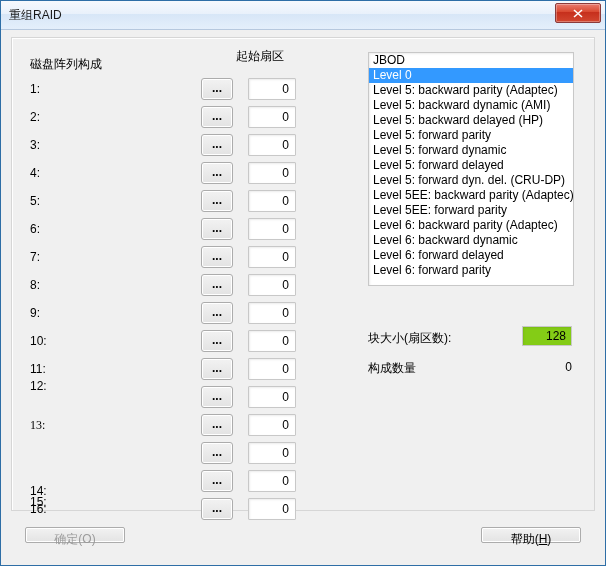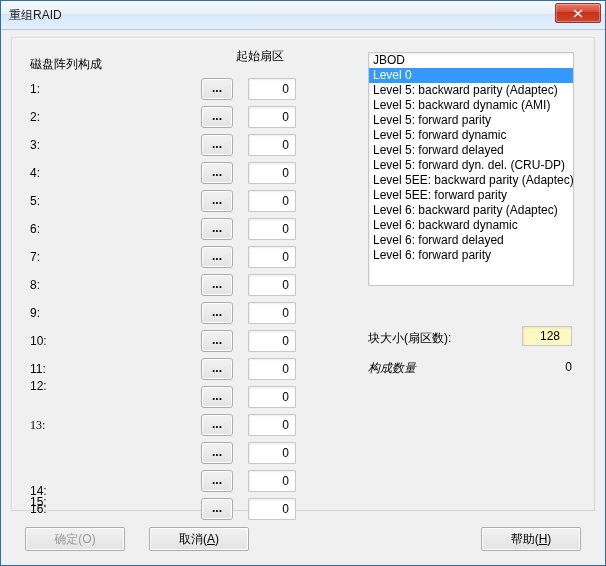--- a/index.html
+++ b/index.html
@@ -5,32 +5,32 @@
   html,body{margin:0;padding:0;font-family:"Microsoft YaHei","Segoe UI",Tahoma,sans-serif;font-size:12px;background:#fff;overflow:hidden;}
   body{width:606px;height:566px;}
   .window{position:absolute;left:0;top:0;width:604px;height:564px;border:1px solid #2e6ea6;background:#f0f0f0;}
   .titlebar{height:28px;background:linear-gradient(to bottom,#f6f9fd 0%,#e9f1fb 45%,#d7e6f7 46%,#e4effb 100%);border-bottom:1px solid #b6c8de;position:relative;}
   .titlebar .title{position:absolute;left:8px;top:6px;color:#1a1a1a;}
   .close-btn{position:absolute;right:4px;top:2px;width:44px;height:18px;border:1px solid #8b3a3a;border-radius:2px;background:linear-gradient(to bottom,#e87b6e 0%,#d9472e 45%,#c62f1c 46%,#d2462f 100%);box-shadow:inset 0 0 0 1px rgba(255,255,255,.3);cursor:default;display:flex;align-items:center;justify-content:center;}
   .close-btn svg{display:block;}
   .client{position:absolute;left:10px;top:36px;right:10px;bottom:10px;}
   .panel{position:absolute;left:0;top:0;right:0;bottom:44px;border:1px solid #d6d6d6;background:#f0f0f0;box-shadow:inset 1px 1px 0 #fff;}
   .btnrow{position:absolute;left:0;right:0;bottom:0;height:34px;}
-  .wbtn{display:inline-block;width:100px;height:24px;line-height:22px;text-align:center;border:1px solid #acacac;background:linear-gradient(to bottom,#f2f2f2,#e3e3e3);border-radius:2px;box-shadow:inset 0 0 0 1px #fff;vertical-align:top;color:#000;box-sizing:border-box;}
+  .wbtn{display:inline-block;width:100px;height:16px;line-height:22px;text-align:center;border:1px solid #acacac;background:linear-gradient(to bottom,#f2f2f2,#e3e3e3);border-radius:2px;box-shadow:inset 0 0 0 1px #fff;vertical-align:top;color:#000;box-sizing:border-box;}
   .wbtn.disabled{color:#9b9b9b;}
   .hdr{position:absolute;color:#000;}
   .rowlabel{position:absolute;left:18px;color:#000;}
   .browse{position:absolute;left:189px;width:32px;height:22px;line-height:19px;text-align:center;border:1px solid #acacac;background:linear-gradient(to bottom,#f2f2f2,#e3e3e3);border-radius:3px;box-shadow:inset 0 0 0 1px #fff;color:#000;font-weight:bold;box-sizing:border-box;}
   .numin{position:absolute;left:236px;width:48px;height:22px;border:1px solid #c8c8c8;background:#fff;border-radius:1px;text-align:right;padding-right:6px;line-height:20px;color:#000;box-sizing:border-box;box-shadow:inset 1px 1px 2px rgba(0,0,0,.08);}
   .listbox{position:absolute;left:356px;top:14px;width:206px;height:234px;border:1px solid #c8c8c8;background:#fff;overflow:hidden;box-shadow:inset 1px 1px 2px rgba(0,0,0,.08);box-sizing:border-box;}
   .listbox .item{padding:0 4px;line-height:15px;height:15px;white-space:nowrap;color:#000;}
   .listbox .item.selected{background:#3399ff;color:#fff;}
   .rlabel{position:absolute;left:356px;color:#000;}
   .rval{position:absolute;right:22px;color:#000;text-align:right;}
-  .rinput{position:absolute;right:22px;width:50px;height:20px;border:1px solid #c8c8c8;background:#fef9c3;text-align:right;padding-right:11px;line-height:18px;color:#000;box-sizing:border-box;box-shadow:inset 1px 1px 2px rgba(0,0,0,.08);}
+  .rinput{position:absolute;right:22px;width:50px;height:20px;border:1px solid #c8c8c8;background:#84cc16;text-align:right;padding-right:5px;line-height:18px;color:#000;box-sizing:border-box;box-shadow:inset 1px 1px 2px rgba(0,0,0,.08);}
   u{text-decoration:underline;}
 </style>
 </head>
 <body>
 
 <div class="window">
   <div class="titlebar">
     <span class="title">重组RAID</span>
     <div class="close-btn">
       <svg width="10" height="9" viewBox="0 0 10 9">
@@ -94,43 +94,41 @@
           <div class="rowlabel" style="top: 464px;">16:</div>
           <div class="browse" style="top: 460px;">...</div>
           <div class="numin" style="top: 460px;">0</div>
         </div>
 
       <div class="listbox">
           <div class="item">JBOD</div>
           <div class="item selected">Level 0</div>
           <div class="item">Level 5: backward parity (Adaptec)</div>
           <div class="item">Level 5: backward dynamic (AMI)</div>
+          <div class="item">Level 5: backward delayed (HP)</div>
           <div class="item">Level 5: forward parity</div>
           <div class="item">Level 5: forward dynamic</div>
           <div class="item">Level 5: forward delayed</div>
           <div class="item">Level 5: forward dyn. del. (CRU-DP)</div>
           <div class="item">Level 5EE: backward parity (Adaptec)</div>
           <div class="item">Level 5EE: forward parity</div>
           <div class="item">Level 6: backward parity (Adaptec)</div>
           <div class="item">Level 6: backward dynamic</div>
           <div class="item">Level 6: forward delayed</div>
           <div class="item">Level 6: forward parity</div>
         </div>
 
       <div class="rlabel" style="top:292px;">块大小(扇区数):</div>
       <div class="rinput" style="top:288px;">128</div>
 
-      <div class="rlabel" style="top:322px;font-style:italic;">构成数量</div>
+      <div class="rlabel" style="top:322px;">构成数量</div>
       <div class="rval" style="top:322px;">0</div>
 
     </div>
 
     <div class="btnrow">
       <span class="wbtn disabled" style="position:absolute;left:14px;top:6px;">确定(O)</span>
-      <span class="wbtn" style="position:absolute;left:138px;top:6px;">
-        <span>取消(</span><u>A</u><span>)</span>
-      </span>
       <span class="wbtn" style="position:absolute;right:14px;top:6px;">
         <span>帮助(</span><u>H</u><span>)</span>
       </span>
     </div>
   </div>
 </div>
 
 </body></html>

